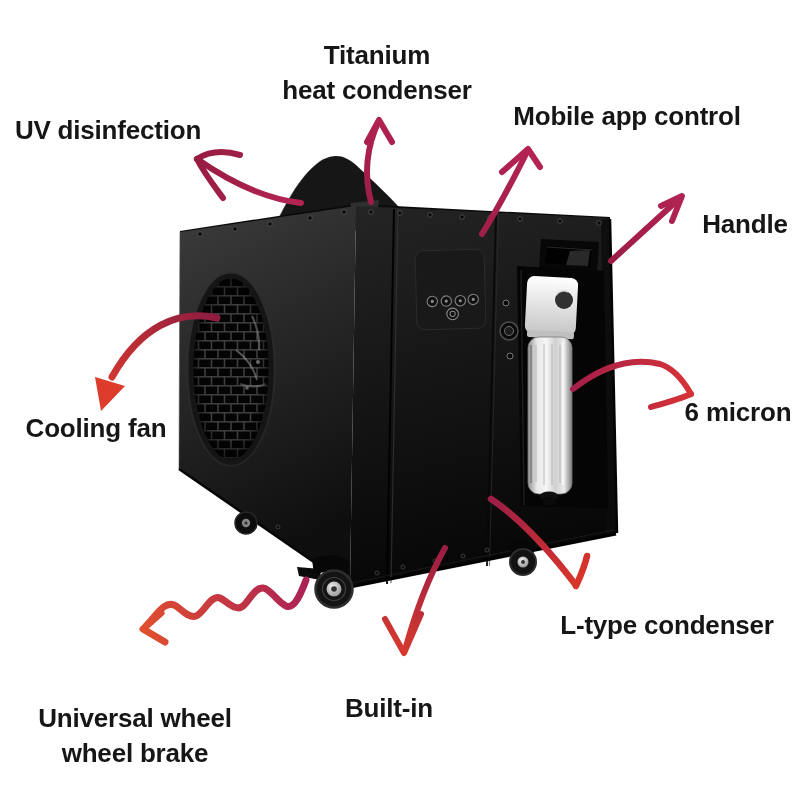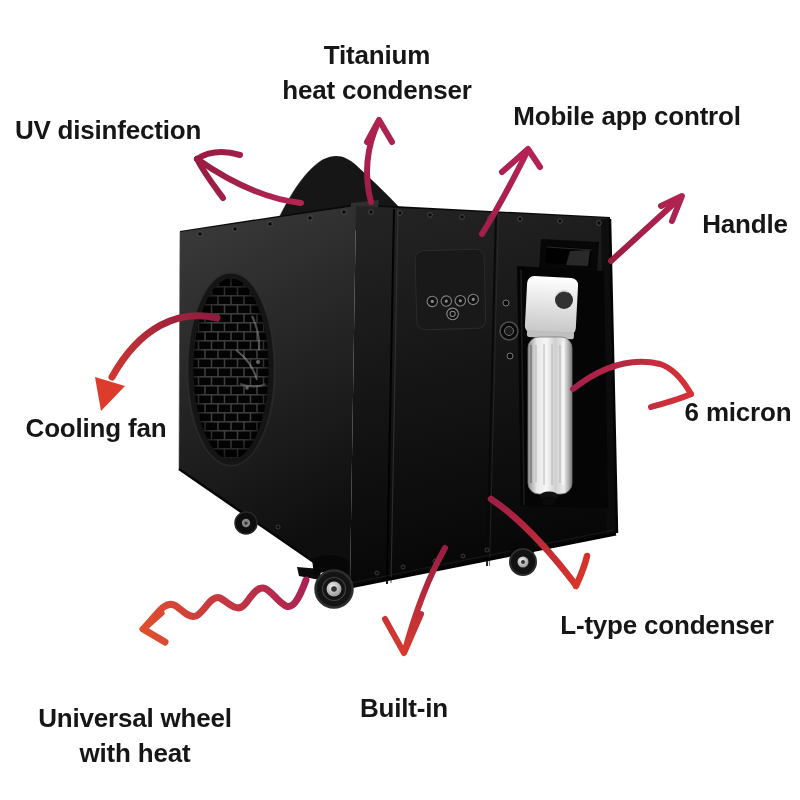--- a/index.html
+++ b/index.html
@@ -297,19 +297,19 @@
     <span class="ln">Cooling fan</span>
   </div>
   <div class="label" style="left:738px;top:412px;">
     <span class="ln">6 micron</span>
   </div>
   <div class="label" style="left:667px;top:625px;">
     <span class="ln">L-type condenser</span>
   </div>
   <div class="label" style="left:135px;top:688px;margin-top:48px;">
     <span class="ln">Universal wheel</span>
-    <span class="ln">with heat</span>
-  </div>
-  <div class="label" style="left:404px;top:708px;text-align:right;">
+    <span class="ln">wheel brake</span>
+  </div>
+  <div class="label" style="left:389px;top:708px;text-align:right;">
     <span class="ln">Built-in</span>
   </div>
 
 </div>
 
 </body></html>

